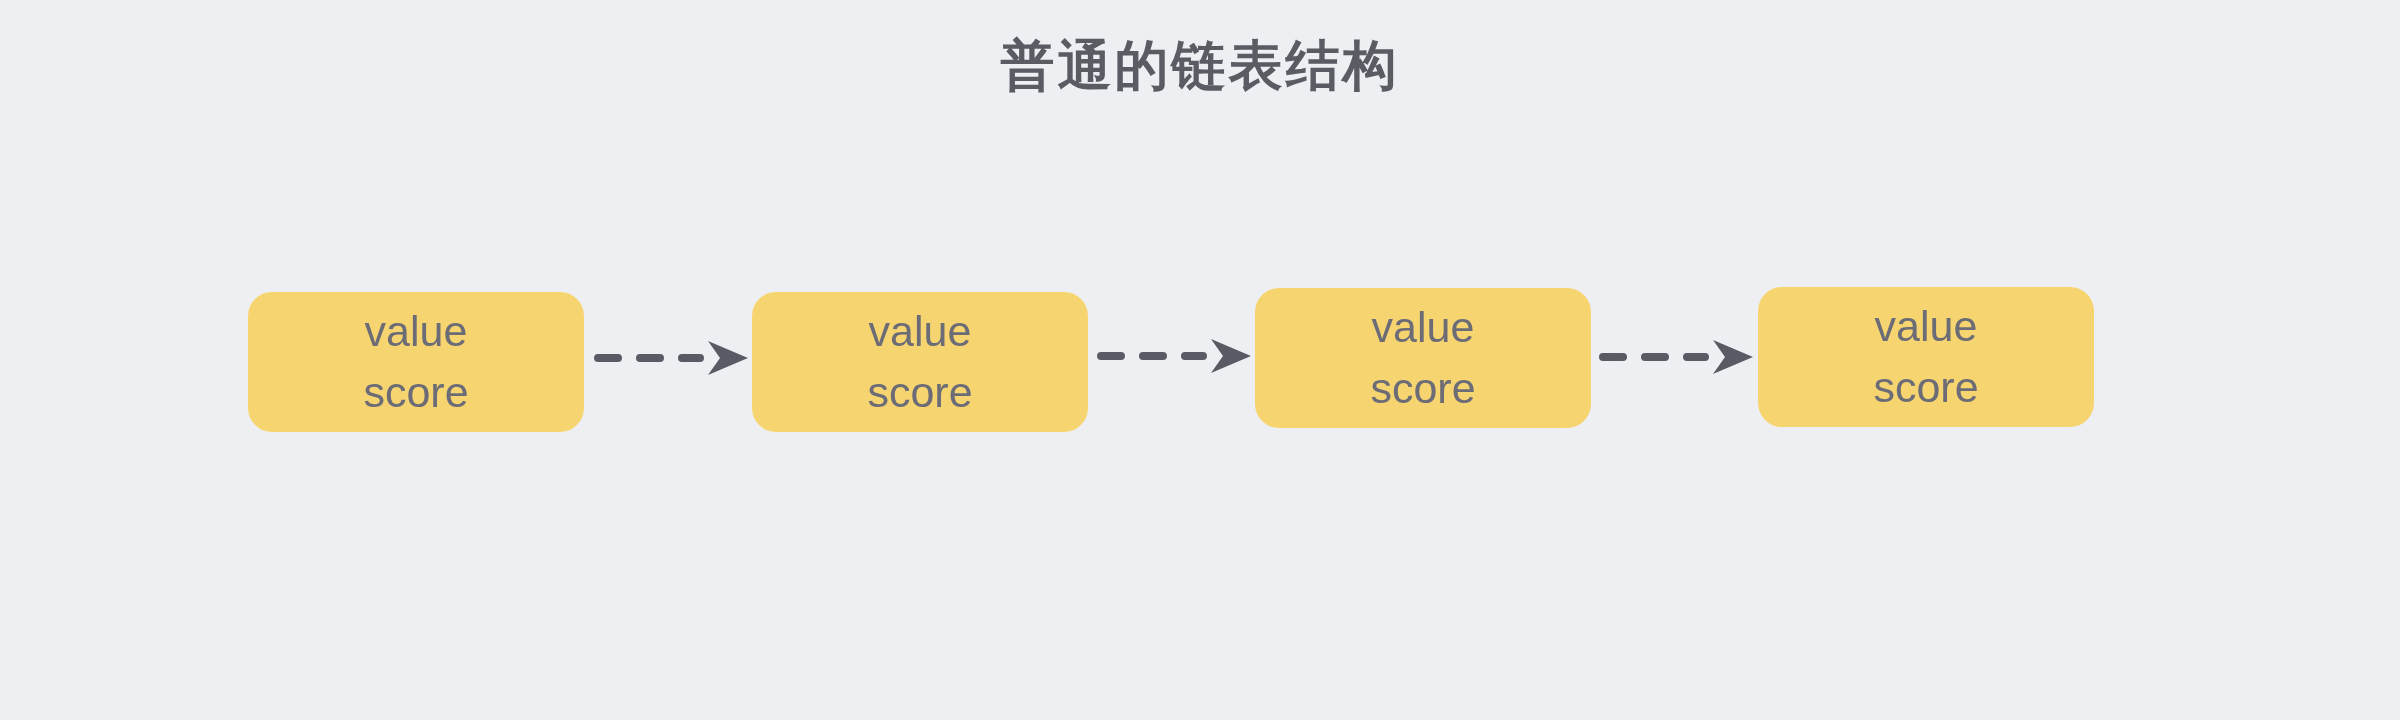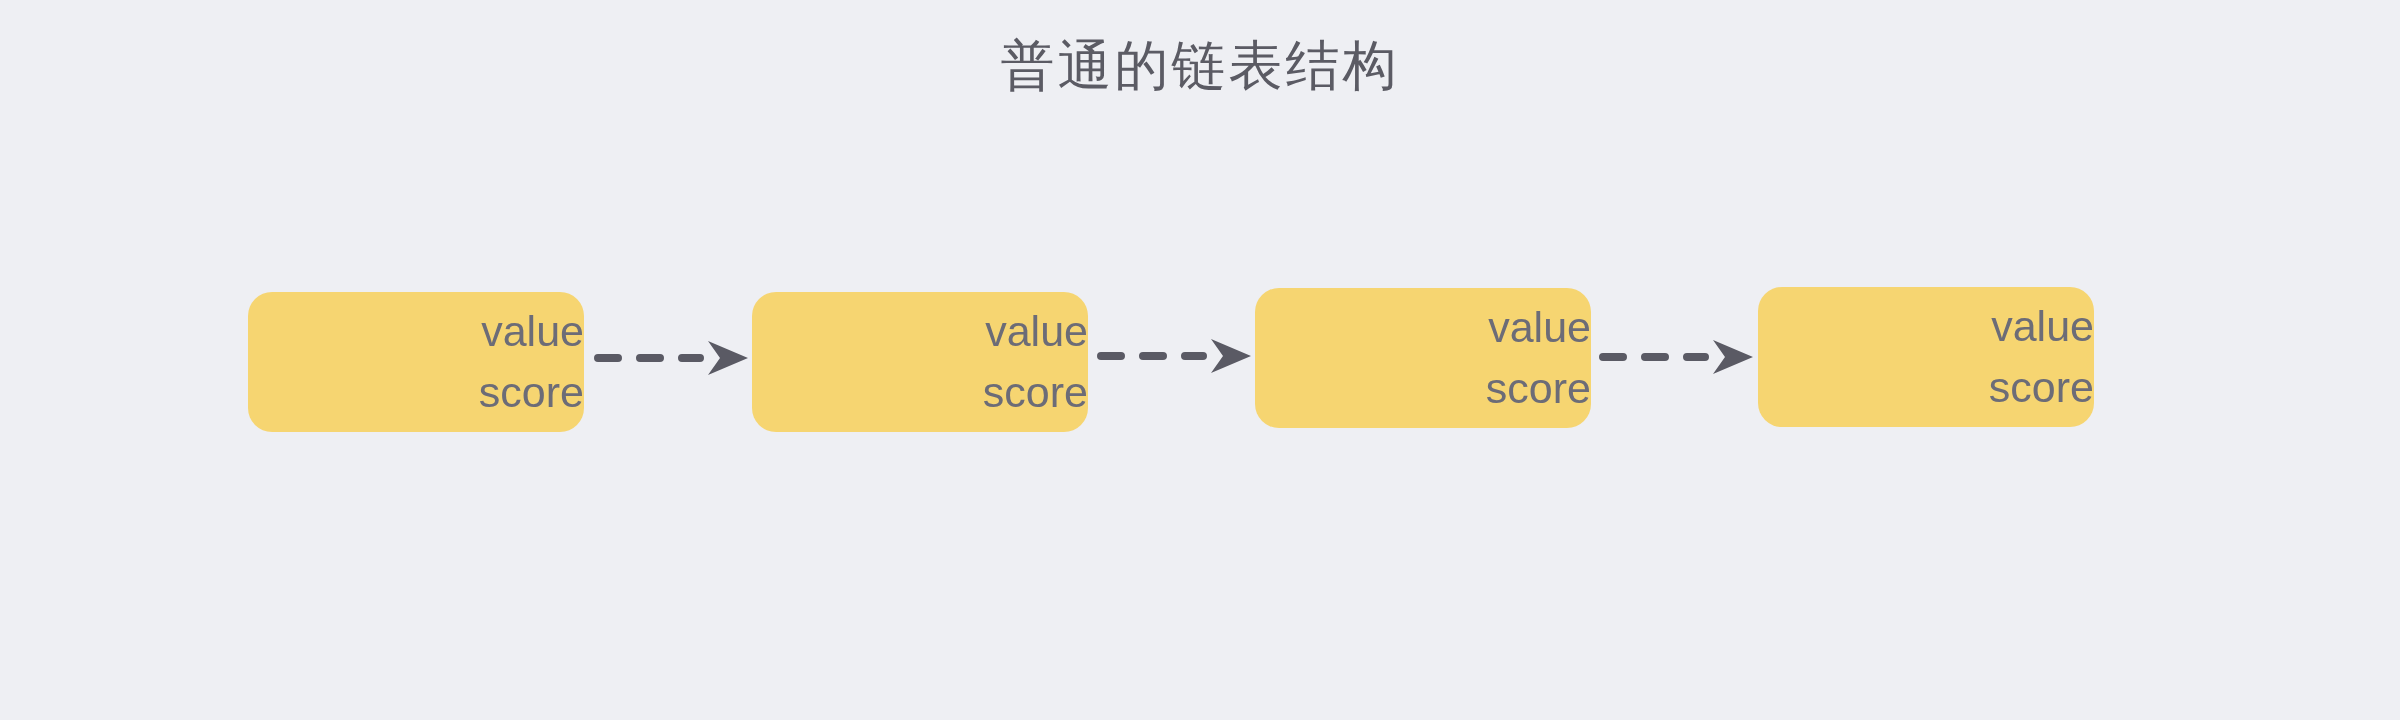--- a/index.html
+++ b/index.html
@@ -21,33 +21,33 @@
     overflow: hidden;
   }
   .title {
     position: absolute;
     top: 30px;
     left: 0;
     width: 100%;
     margin: 0;
     text-align: center;
     font-size: 54px;
-    font-weight: 400;
+    font-weight: 700;
     letter-spacing: 3px;
     color: var(--title);
   }
   .node {
     position: absolute;
     width: 336px;
     height: 140px;
     background: var(--node-fill);
     border-radius: 24px;
     display: flex;
     flex-direction: column;
-    align-items: flex-end;
+    align-items: center;
     justify-content: center;
     color: var(--node-text);
     font-size: 43px;
     font-weight: 500;
     line-height: 61px;
   }
   .n1 { left: 248px;  top: 292px; }
   .n2 { left: 752px;  top: 292px; }
   .n3 { left: 1255px; top: 288px; }
   .n4 { left: 1758px; top: 287px; }

